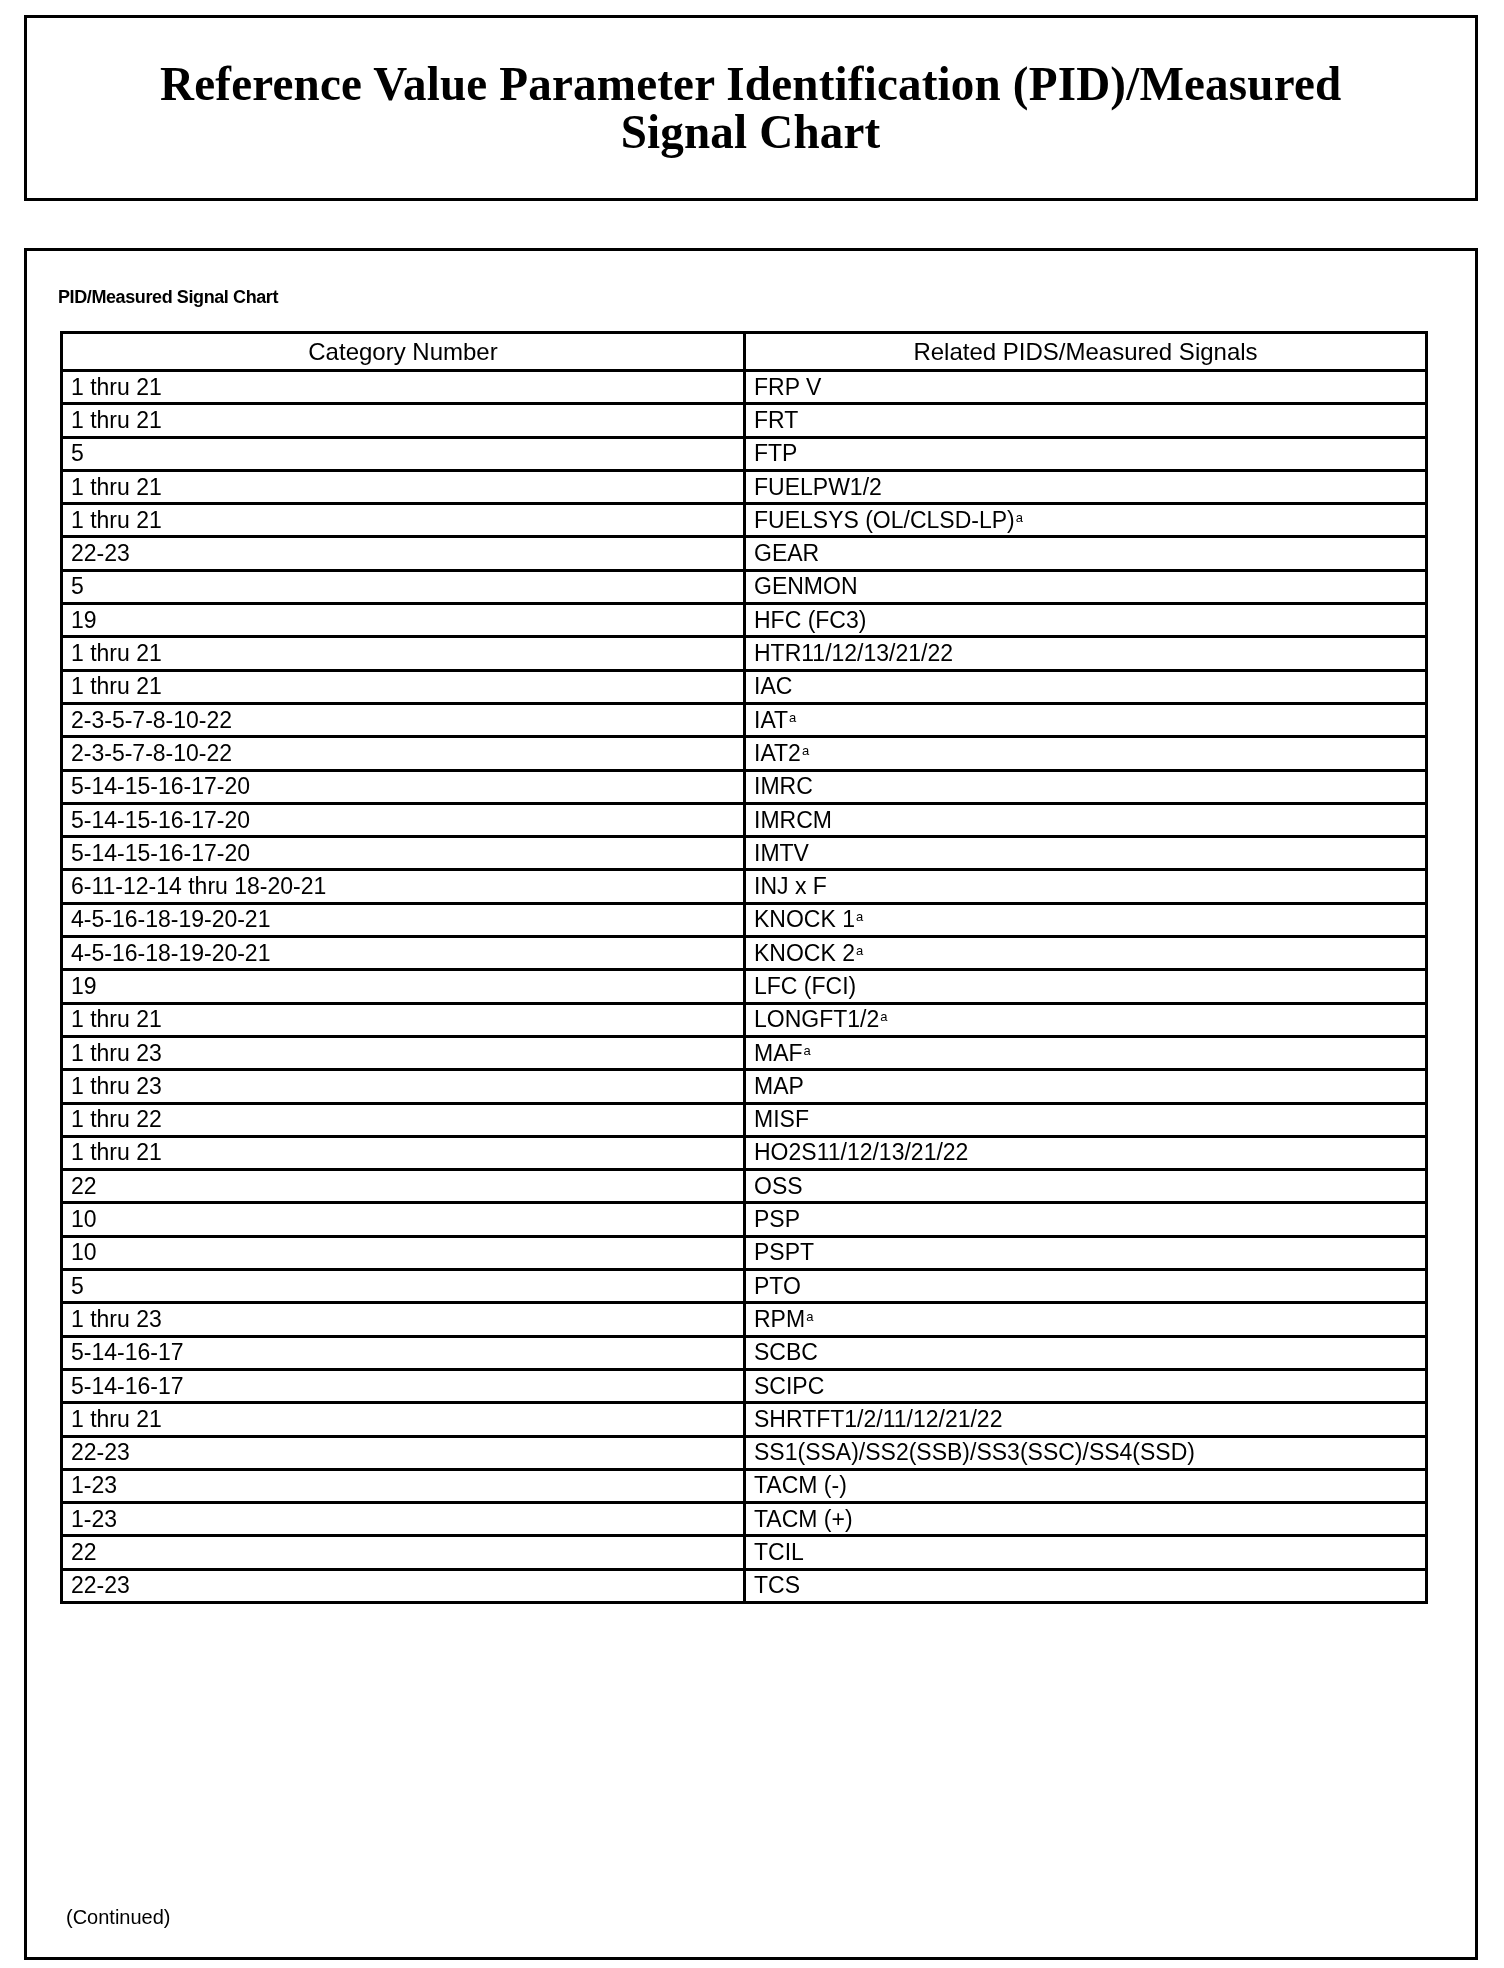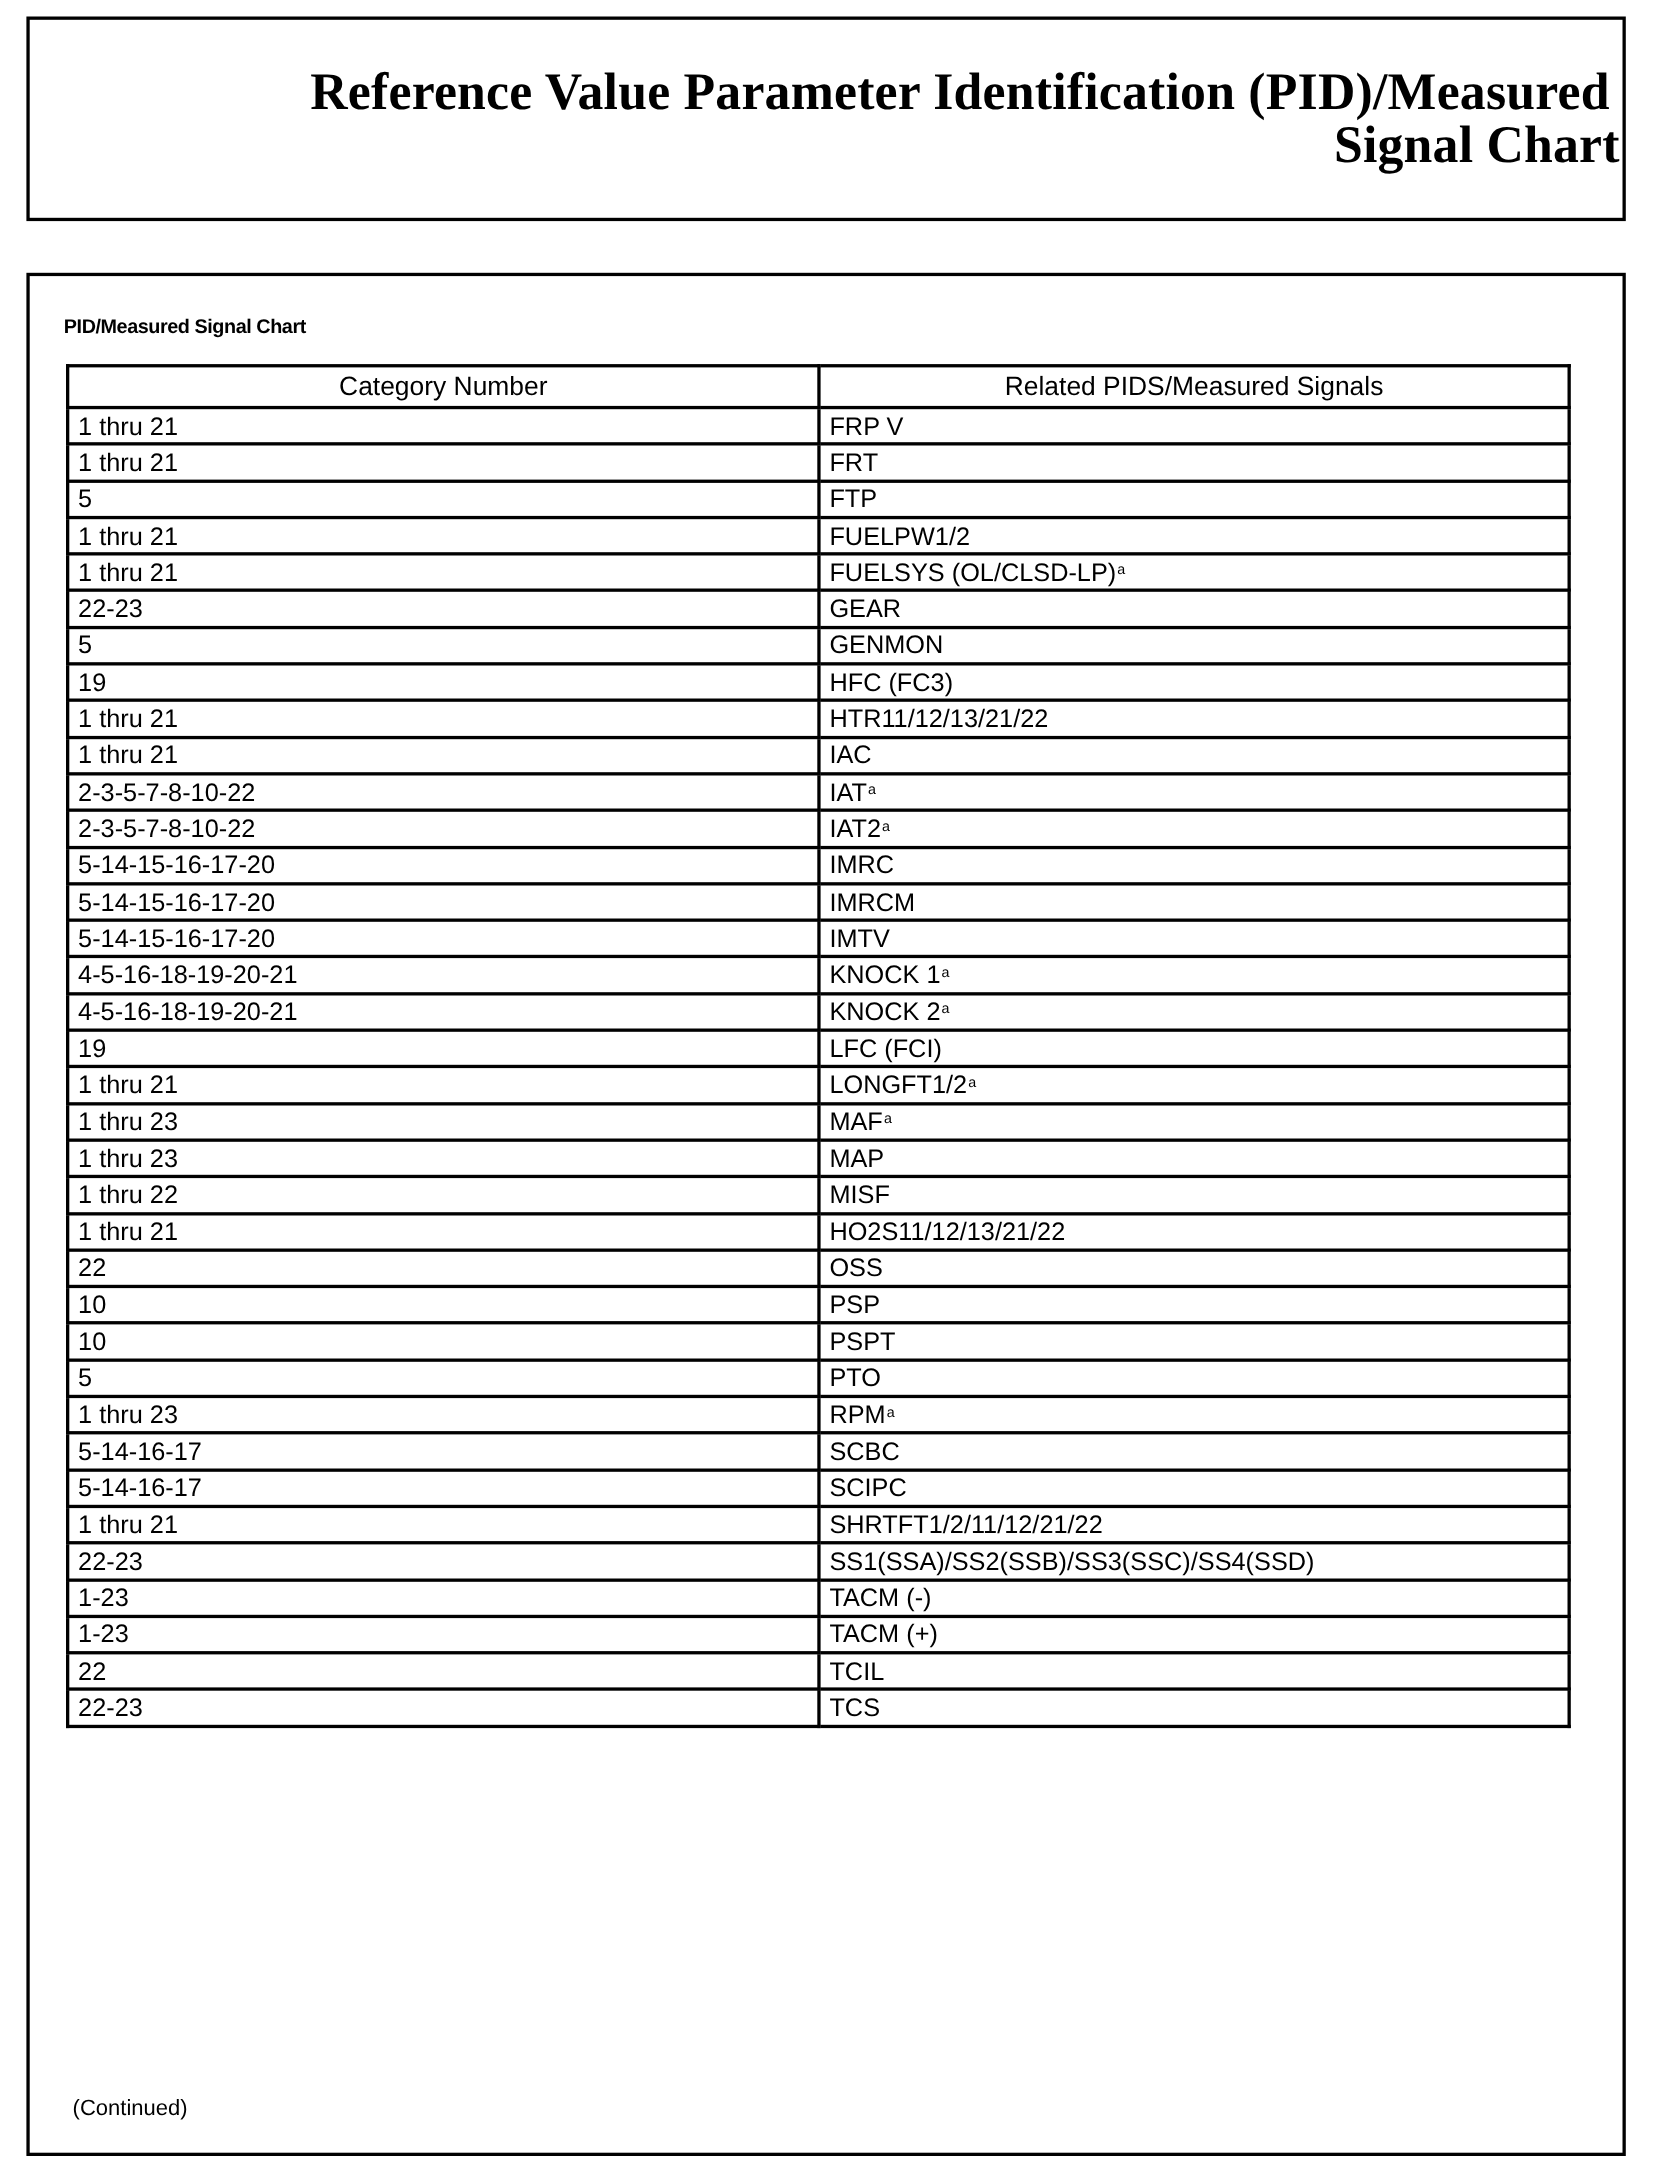--- a/index.html
+++ b/index.html
@@ -1,21 +1,21 @@
 <!DOCTYPE html>
 <html><head>
 <meta charset="utf-8">
 <style>
   html, body { margin: 0; padding: 0; background: #ffffff; }
   body { width: 1504px; height: 1968px; position: relative; overflow: hidden; color: #000; }
 
   .title-box {
     position: absolute; left: 24px; top: 15px; width: 1454px; height: 186px;
     border: 3px solid #000; box-sizing: border-box;
-    display: flex; flex-direction: column; align-items: flex-end; justify-content: center;
+    display: flex; flex-direction: column; align-items: center; justify-content: center;
   }
   .title-line {
     font-family: "Liberation Serif", "DejaVu Serif", serif;
     font-weight: bold; font-size: 48px; line-height: 48px; letter-spacing: 0.2px;
     transform: scaleX(0.98);
   }
 
   .content-box {
     position: absolute; left: 24px; top: 248px; width: 1454px; height: 1712px;
     border: 3px solid #000; box-sizing: border-box;
@@ -126,20 +126,24 @@
       </tr>
       <tr>
         <td>5-14-15-16-17-20</td>
         <td><span>IMRCM</span></td>
       </tr>
       <tr>
         <td>5-14-15-16-17-20</td>
         <td><span>IMTV</span></td>
       </tr>
       <tr>
+        <td>6-11-12-14 thru 18-20-21</td>
+        <td><span>INJ x F</span></td>
+      </tr>
+      <tr>
         <td>4-5-16-18-19-20-21</td>
         <td><span>KNOCK 1</span><span class="sup">a</span></td>
       </tr>
       <tr>
         <td>4-5-16-18-19-20-21</td>
         <td><span>KNOCK 2</span><span class="sup">a</span></td>
       </tr>
       <tr>
         <td>19</td>
         <td><span>LFC (FCI)</span></td>

